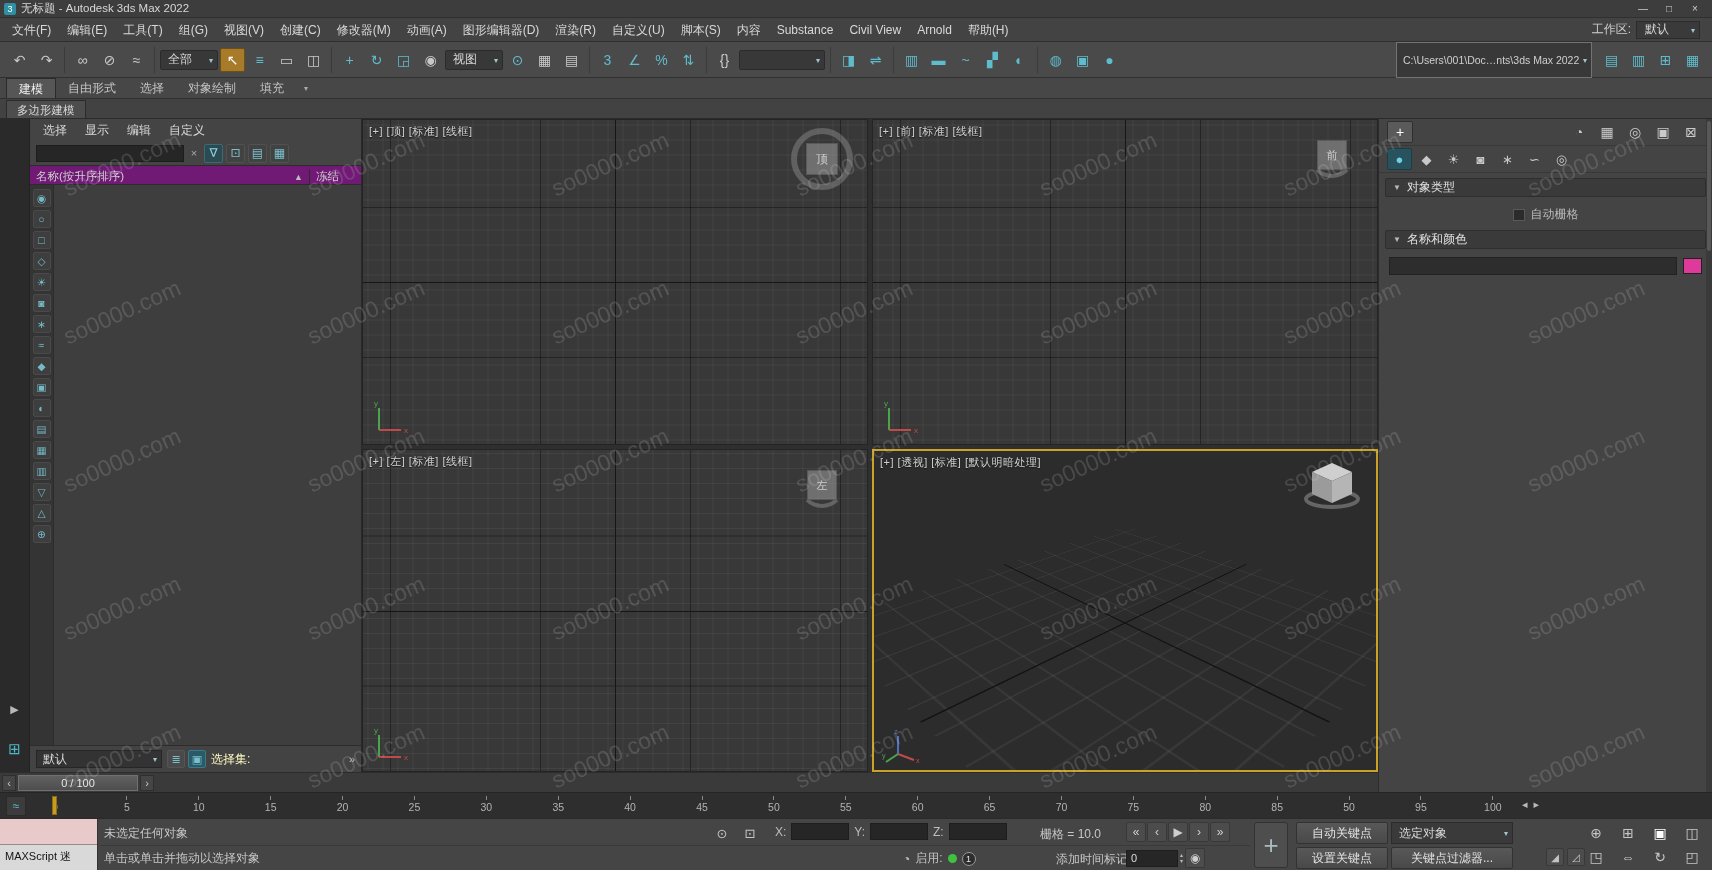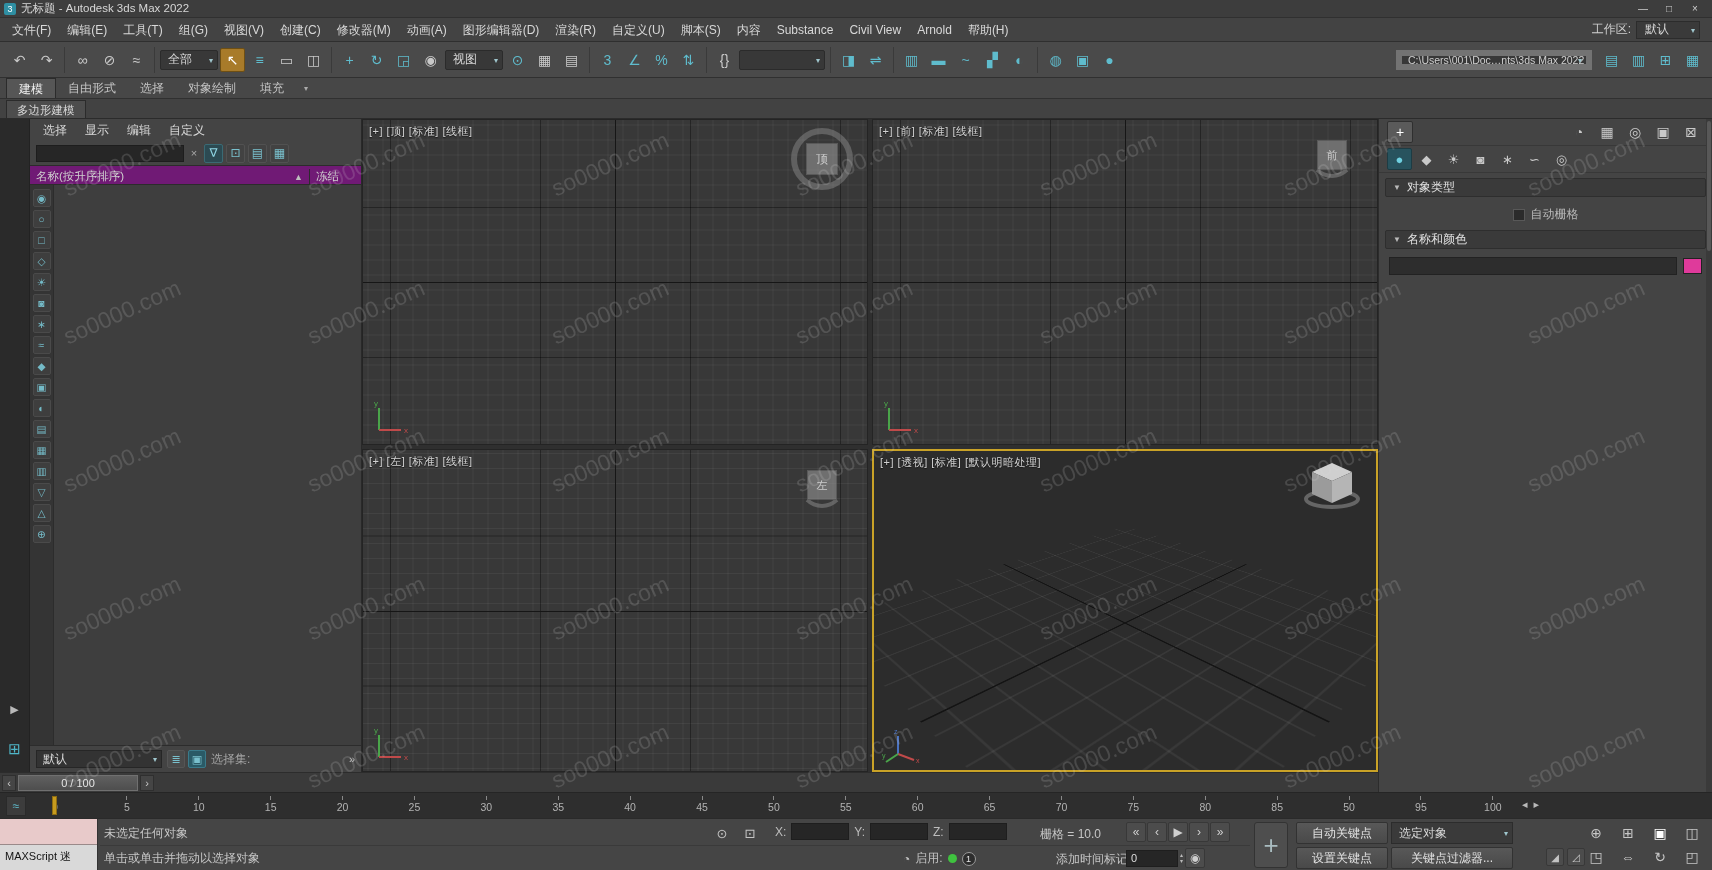--- a/index.html
+++ b/index.html
@@ -29,22 +29,22 @@
     border-bottom:1px solid #303030;display:flex;align-items:center;padding:0 6px}
   .tb-group{display:flex;align-items:center}
   .tbi{width:25px;height:24px;display:flex;align-items:center;justify-content:center;
     font-size:14px;color:#c9c9c9;border-radius:2px;margin:0 1px;position:relative}
   .tbi.teal{color:#5fbccd}
   .tbi.hl{background:#a87b2a;color:#fff;border:1px solid #6e4f14}
   .tbi.sep{width:1px;height:26px;background:#3a3a3a;margin:0 4px;border-radius:0}
   .tbi.dd{width:auto;min-width:58px;height:20px;padding:0 16px 0 7px;background:#383838;
     border:1px solid #2b2b2b;font-size:12px;color:#d8d8d8;justify-content:flex-start}
   .tbi.wide{min-width:86px}
-  .tb-path{position:relative;margin-left:auto;width:196px;height:20px;background:#383838;
-    border:6px solid #737373;font-size:10.5px;color:#cfcfcf;display:flex;align-items:center;
+  .tb-path{position:relative;margin-left:auto;width:196px;height:36px;background:#383838;
+    border:1px solid #737373;font-size:10.5px;color:#cfcfcf;display:flex;align-items:center;
     padding:0 16px 0 6px;white-space:nowrap;overflow:hidden}
   .tb-trail{display:flex;margin-left:6px}
   .tb-trail .tbi{color:#5fbccd}
   #ribbon{position:absolute;left:0;top:78px;width:1712px;height:21px;background:#474747;
     border-bottom:1px solid #303030;display:flex;align-items:center;padding:0 6px}
   .rtabs{display:flex;height:21px;align-items:center}
   .rtab{padding:0 12px;height:20px;line-height:20px;font-size:12px;color:#c4c4c4}
   .rtab:first-child{background:#565656;border:1px solid #2b2b2b;border-bottom:none;color:#eee}
   .r-dd{margin-left:8px;color:#aaa;font-size:8px}
   #ribbon2{position:absolute;left:0;top:99px;width:1712px;height:20px;background:#424242;
@@ -78,21 +78,21 @@
     flex-direction:column;align-items:center;padding-top:4px;gap:3px}
   .exi{width:18px;height:18px;display:flex;align-items:center;justify-content:center;
     font-size:10.5px;color:#74bac7;background:#3e3e3e;border:1px solid #4a4a4a;border-radius:2px}
   .ex-bottom{position:absolute;left:0;right:0;bottom:0;height:27px;background:#434343;
     border-top:1px solid #2c2c2c;display:flex;align-items:center;gap:5px;padding:0 6px}
   .ex-preset{position:relative;width:126px;height:18px;background:#333;border:1px solid #262626;
     display:flex;align-items:center;padding:0 16px 0 6px;color:#ddd}
   .ex-bi{width:18px;height:18px;display:flex;align-items:center;justify-content:center;
     font-size:11px;color:#79c0cd;background:#4a4a4a;border:1px solid #555;border-radius:2px}
   .ex-bi.on{background:#2a5a66;border-color:#3a7a8a}
-  .ex-sel-label{color:#a3a3a3}
+  .ex-sel-label{color:#fef9c3}
   .ex-collapse{margin-left:auto;color:#b9b9b9;font-size:11px}
   
   #vpArea{position:absolute;left:362px;top:119px;width:1016px;height:653px;background:#2f2f2f}
   .vp{position:absolute;background-color:#383838;overflow:hidden;border:1px solid #242424;
     background-image:
       linear-gradient(to right, rgba(0,0,0,.35) 1px, transparent 1px),
       linear-gradient(to bottom, rgba(0,0,0,.35) 1px, transparent 1px),
       linear-gradient(to right, rgba(255,255,255,.05) 1px, transparent 1px),
       linear-gradient(to bottom, rgba(255,255,255,.05) 1px, transparent 1px);
     background-size:150px 150px,150px 150px,15px 15px,15px 15px;background-position:50% 50%}

